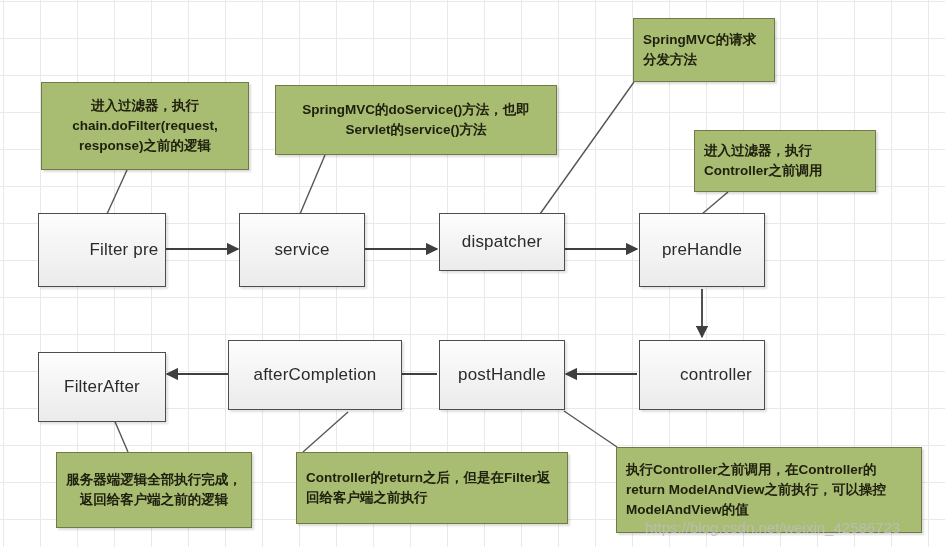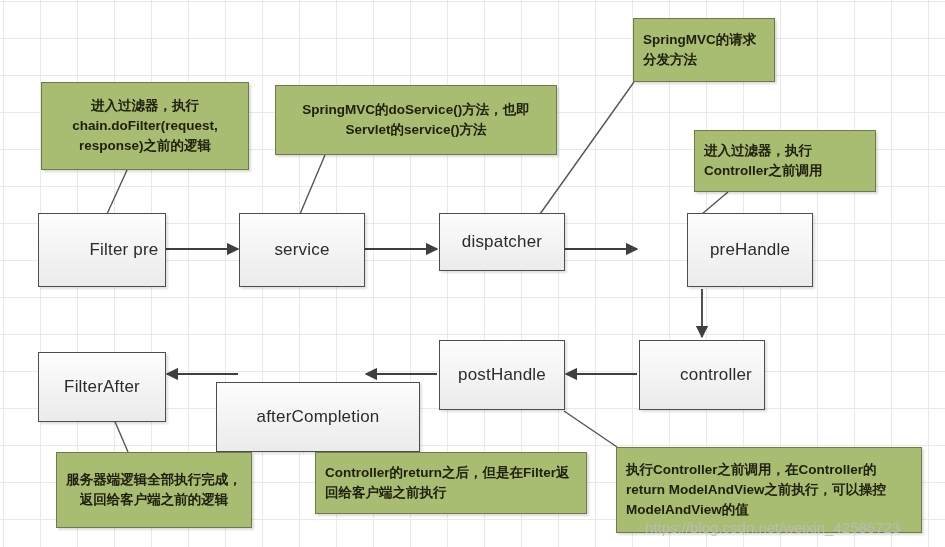--- a/index.html
+++ b/index.html
@@ -94,29 +94,29 @@
   </div>
 
   <div class="node" style="left:239px;top:213px;width:126px;height:74px;">
     <span>service</span>
   </div>
 
   <div class="node" style="left:439px;top:213px;width:126px;height:58px;">
     <span>dispatcher</span>
   </div>
 
-  <div class="node" style="left:639px;top:213px;width:126px;height:74px;margin-left:48px;">
+  <div class="node" style="left:639px;top:213px;width:126px;height:74px;">
     <span>preHandle</span>
   </div>
 
   <div class="node" style="left:38px;top:340px;width:128px;height:70px;margin-top:12px;">
     <span>FilterAfter</span>
   </div>
 
-  <div class="node" style="left:216px;top:340px;width:204px;height:70px;margin-top:42px;">
+  <div class="node" style="left:228px;top:340px;width:174px;height:70px;">
     <span>afterCompletion</span>
   </div>
 
   <div class="node" style="left:439px;top:340px;width:126px;height:70px;">
     <span>postHandle</span>
   </div>
 
   <div class="node" style="left:639px;top:340px;width:126px;height:70px;padding-left:28px;">
     <span>controller</span>
   </div>
@@ -134,21 +134,21 @@
   </div>
 
   <div class="note left" style="left:694px;top:130px;width:182px;height:62px;">
     <span>进入过滤器，执行Controller之前调用</span>
   </div>
 
   <div class="note" style="left:56px;top:452px;width:196px;height:76px;">
     <span>服务器端逻辑全部执行完成，返回给客户端之前的逻辑</span>
   </div>
 
-  <div class="note left" style="left:315px;top:452px;width:272px;height:62px;">
+  <div class="note left" style="left:296px;top:452px;width:272px;height:72px;">
     <span>Controller的return之后，但是在Filter返回给客户端之前执行</span>
   </div>
 
   <div class="note left" style="left:616px;top:447px;width:306px;height:86px;">
     <span>执行Controller之前调用，在Controller的return ModelAndView之前执行，可以操控ModelAndView的值</span>
   </div>
 
   <div id="watermark">https://blog.csdn.net/weixin_42586723</div>
 
 </div>

